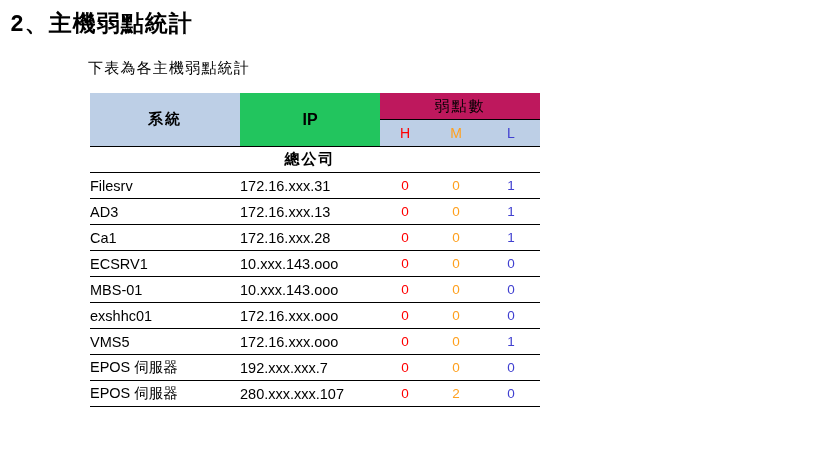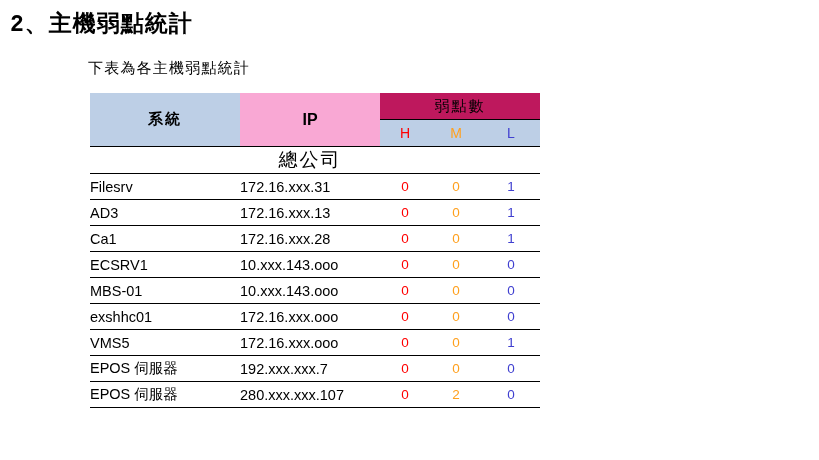--- a/index.html
+++ b/index.html
@@ -120,22 +120,22 @@
   }
 
   
   tr.section-row td {
     height: 25px;
     border-bottom: 1.4px solid #000;
   }
   tr.section-row td.sec-label {
     text-align: center;
     font-family: "Liberation Serif", "DejaVu Serif", serif;
-    font-weight: normal;
-    font-size: 19px;
+    font-weight: bold;
+    font-size: 15px;
     letter-spacing: 2px;
   }
 
   
   tr.data-row td {
     height: 25px;
     border-bottom: 1.1px solid #000;
   }
   td.cell-sys {
     text-align: left;
@@ -171,21 +171,21 @@
       <col class="c-ip">
       <col class="c-h">
       <col class="c-m">
       <col class="c-l">
     </colgroup>
     <thead>
       <tr class="hdr-band">
         <th class="th-sys" rowspan="2" style="background: rgb(189, 207, 230);">
           <span class="lbl">系統</span>
         </th>
-        <th class="th-ip" rowspan="2" style="background: #f9a8d4;">
+        <th class="th-ip" rowspan="2" style="background: #22c55e;">
           <span class="lbl">IP</span>
         </th>
         <th class="th-group" colspan="3" style="background: #be185d;">弱點數</th>
       </tr>
       <tr class="hdr-band">
         <th class="th-sub sev-high" style="color: rgb(255, 0, 0); background: rgb(189, 207, 230);">H</th>
         <th class="th-sub sev-medium" style="color: rgb(255, 160, 30); background: rgb(189, 207, 230);">M</th>
         <th class="th-sub sev-low" style="color: rgb(64, 64, 208); background: rgb(189, 207, 230);">L</th>
       </tr>
       <tr class="hdr-bottom-rule">

